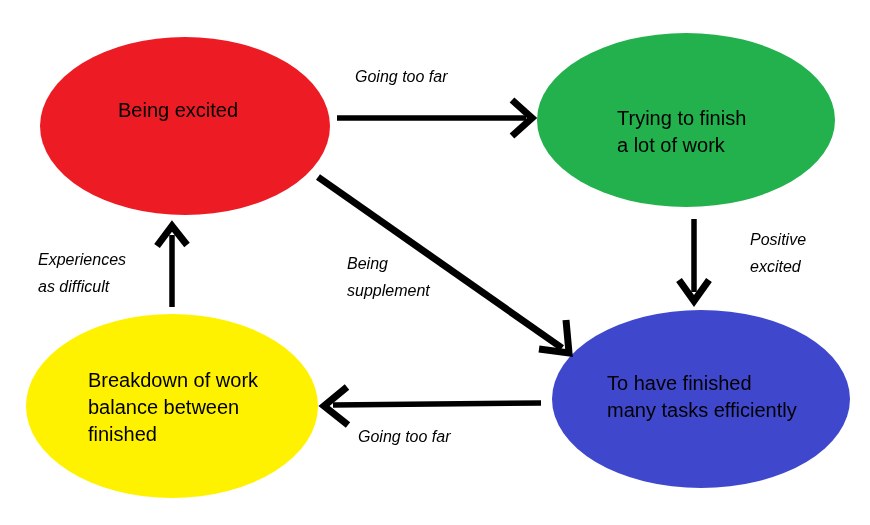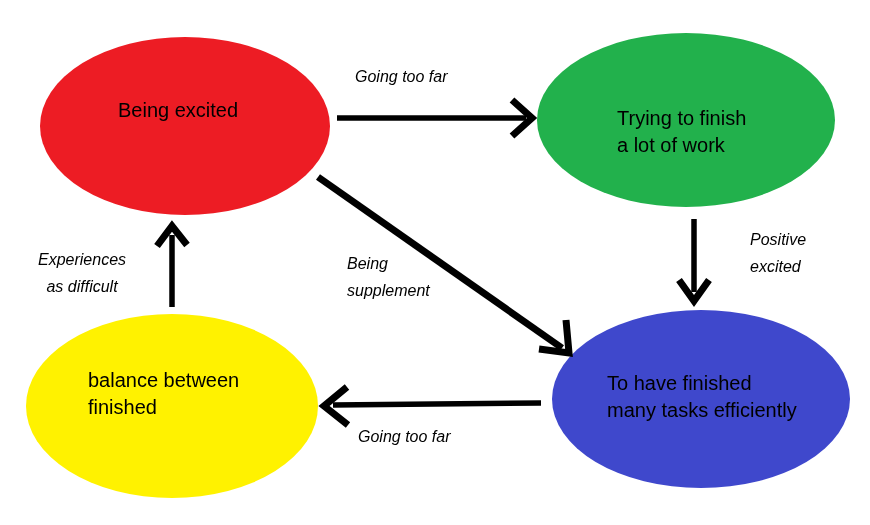--- a/index.html
+++ b/index.html
@@ -42,21 +42,21 @@
     color: #000000;
     font-size: 16px;
     font-style: italic;
     line-height: 27px;
     white-space: nowrap;
   }
   .edge-label.top-going     { left: 355px; top: 63px;  }
   .edge-label.positive      { left: 722px; top: 226px; margin-left: 28px; }
   .edge-label.supplement    { left: 347px; top: 250px; }
   .edge-label.bottom-going  { left: 358px; top: 423px; }
-  .edge-label.experiences   { left: 38px;  top: 246px; text-align: center; }
+  .edge-label.experiences   { left: 38px;  top: 246px; }
 
   svg.arrows {
     position: absolute;
     left: 0;
     top: 0;
     width: 870px;
     height: 525px;
   }
   svg.arrows line, svg.arrows path {
     stroke: #000000;
@@ -106,20 +106,21 @@
   </div>
   <div class="node-label green">
     <div>Trying to finish</div>
     <div>a lot of work</div>
   </div>
   <div class="node-label blue">
     <div>To have finished</div>
     <div>many tasks efficiently</div>
   </div>
   <div class="node-label yellow">
+    <div>Breakdown of work</div>
     <div>balance between</div>
     <div>finished</div>
   </div>
 
   <div class="edge-label top-going">Going too far</div>
   <div class="edge-label positive">
     <div>Positive</div>
     <div>excited</div>
   </div>
   <div class="edge-label supplement">

